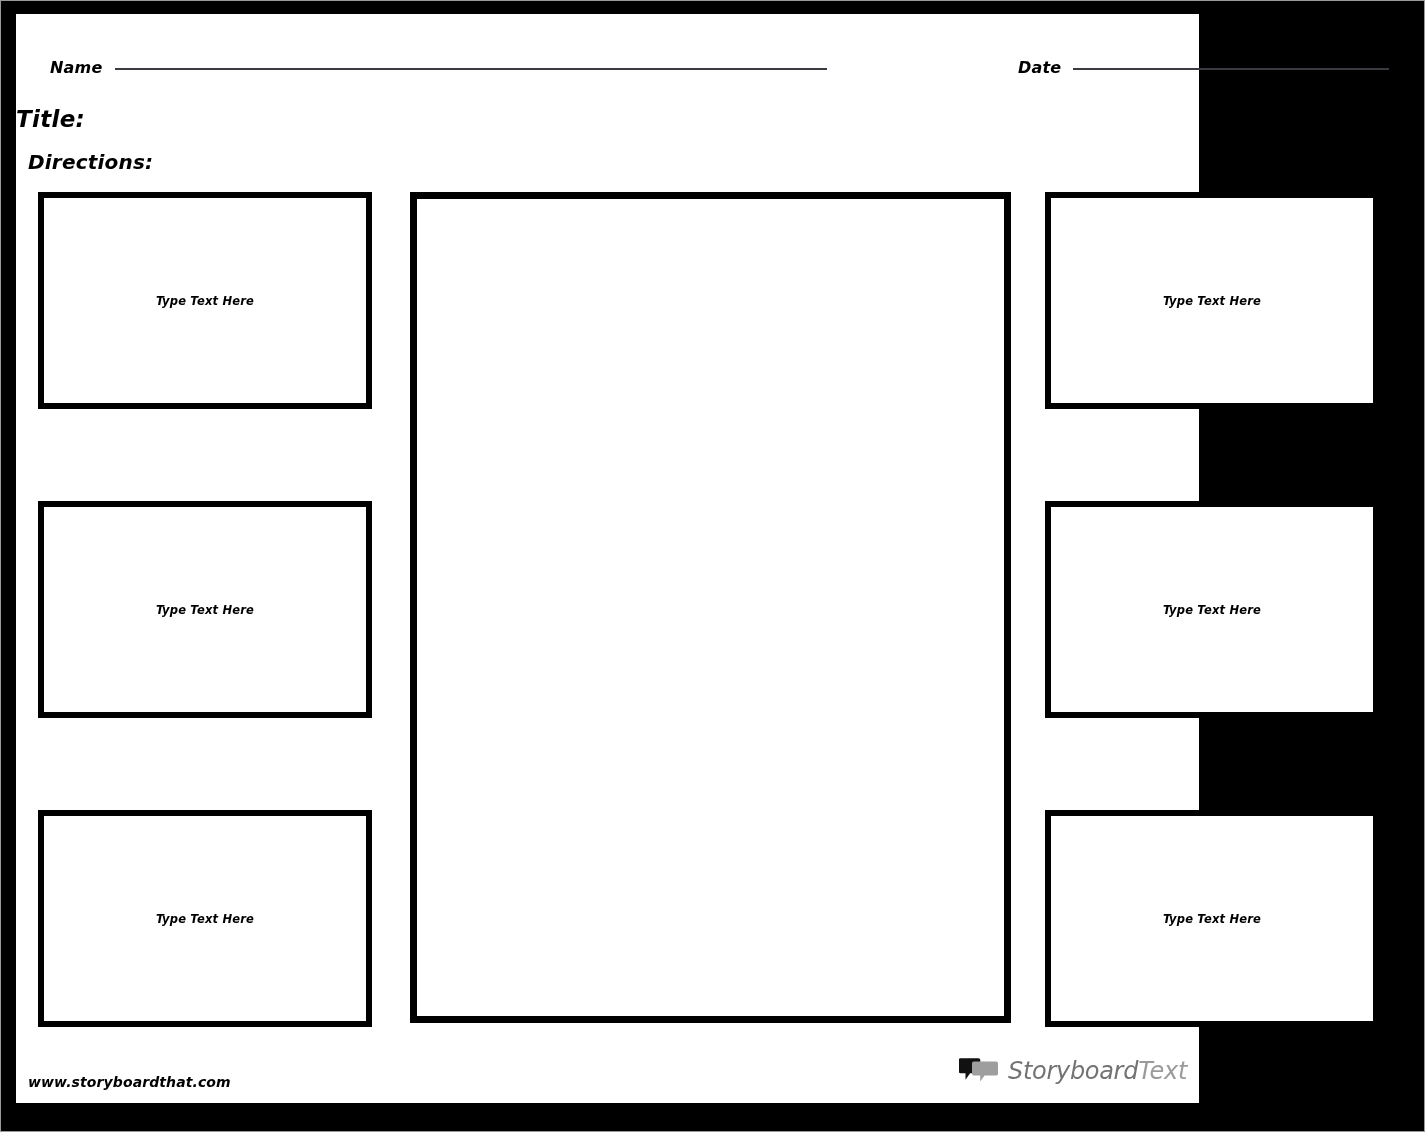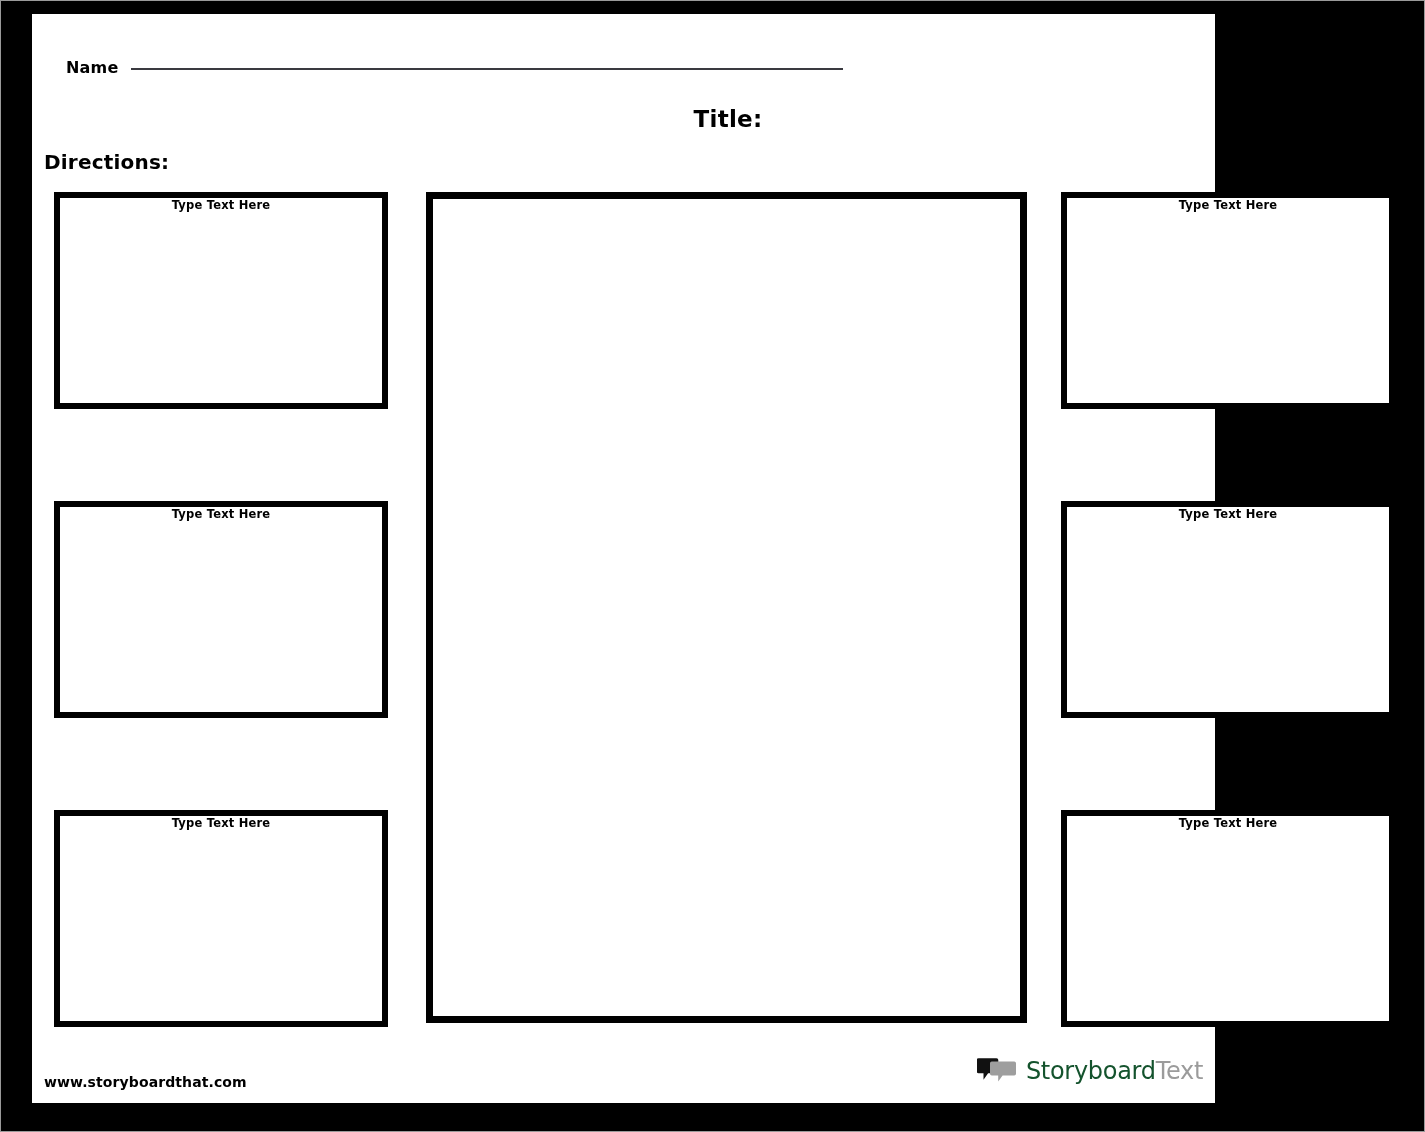--- a/index.html
+++ b/index.html
@@ -23,26 +23,27 @@
     content: "";
     position: absolute;
     left: 0; top: 0; right: 0; bottom: 0;
     border: 1px solid #9a9a9a;
     pointer-events: none;
     z-index: 5;
   }
 
   .sheet {
     position: absolute;
-    left: 32px;
+    left: 16px;
     top: 14px;
     width: 1183px;
     height: 1089px;
     background: #ffffff;
     box-sizing: border-box;
+    font-style: italic;
   }
 
   
   .field-row {
     position: absolute;
     display: flex;
     align-items: baseline;
   }
 
   .field-label {
@@ -66,21 +67,21 @@
   #name-row .field-line { width: 712px; }
 
   #date-row { left: 1002px; top: 44px; }
   #date-row .field-line { width: 316px; }
 
   .title {
     position: absolute;
     left: 0;
     top: 92px;
     width: 1392px;
-    text-align: center;
+    text-align: left;
     font-family: "DejaVu Sans", sans-serif;
     font-weight: 700;
     font-size: 23px;
     color: #000000;
     letter-spacing: 0.3px;
   }
 
   .directions {
     position: absolute;
     left: 12px;
@@ -92,21 +93,21 @@
     letter-spacing: 0.2px;
   }
 
   
   .cell {
     position: absolute;
     box-sizing: border-box;
     background: #ffffff;
     border: 6px solid #000000;
     display: flex;
-    align-items: flex-start;
+    align-items: center;
     justify-content: center;
   }
 
   .cell-text {
     font-family: "DejaVu Sans", sans-serif;
     font-weight: 700;
     font-size: 11.5px;
     color: #000000;
     letter-spacing: 0.2px;
     text-align: center;
@@ -157,34 +158,38 @@
   }
 
   .brand-text {
     font-family: "DejaVu Sans", sans-serif;
     font-weight: 400;
     font-size: 24px;
     letter-spacing: -0.3px;
     white-space: nowrap;
   }
 
-  .brand-text .b1 { color: #14532d; }
+  .brand-text .b1 { color: #737373; }
   .brand-text .b2 { color: #9b9b9b; }
 </style>
 </head>
 <body>
 
 <div class="page">
   <div class="sheet">
 
     <div class="field-row" id="name-row">
       <span class="field-label">Name</span>
       <span class="field-line"></span>
     </div>
 
+    <div class="field-row" id="date-row">
+      <span class="field-label">Date</span>
+      <span class="field-line"></span>
+    </div>
 
     <div class="title">Title:</div>
 
     <div class="directions">Directions:</div>
 
     <div class="cell" id="cell-left-1">
       <span class="cell-text">Type Text Here</span>
     </div>
     <div class="cell" id="cell-left-2">
       <span class="cell-text">Type Text Here</span>

